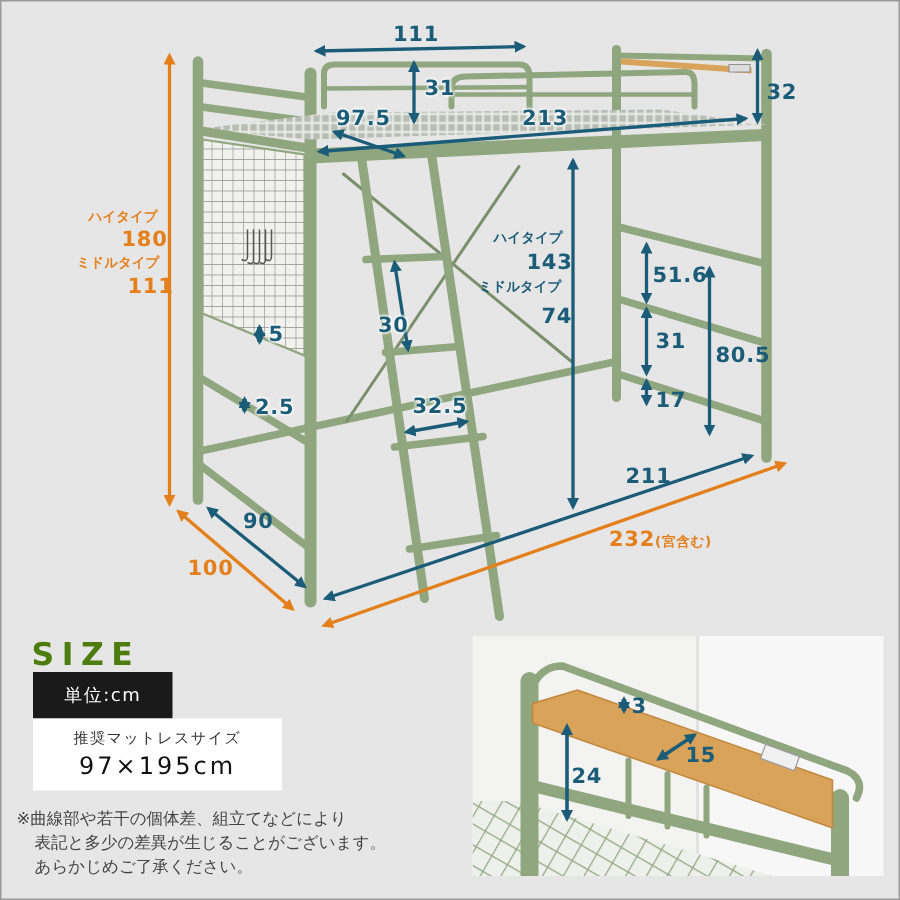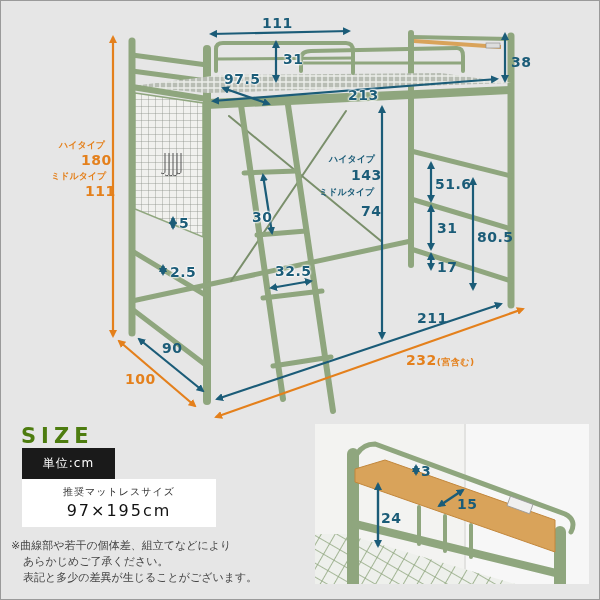--- a/index.html
+++ b/index.html
@@ -7,21 +7,21 @@
   #frame{position:relative;width:598px;height:598px;border:1px solid #9a9a9a;background:#e6e6e6;overflow:hidden;}
   svg.diagram{position:absolute;left:0;top:0;}
   .lbl{position:absolute;font-weight:bold;white-space:nowrap;line-height:1;}
   .teal{color:#1b5c78;}
   .orange{color:#e4801c;}
   .dim{font-size:14px;letter-spacing:0.5px;}
   .small{font-size:9px;}
   .halo{text-shadow:0 0 2px #fff,0 0 2px #fff,0 0 2px #fff,0 0 3px #fff;}
   #size-title{position:absolute;left:20px;top:423px;font-family:"DejaVu Sans",sans-serif;font-size:21px;font-weight:bold;letter-spacing:5px;color:#4d7c0f;}
   #unit-badge{position:absolute;left:21px;top:447px;width:93px;height:31px;background:#1a1a1a;color:#fff;font-size:12px;display:flex;align-items:center;justify-content:center;letter-spacing:1px;}
-  #mattress-box{position:absolute;left:21px;top:478px;width:194px;height:48px;background:#fff;text-align:center;}
+  #mattress-box{position:absolute;left:21px;top:478px;width:166px;height:48px;background:#fff;text-align:center;}
   #mattress-label{font-size:10px;color:#333;margin-top:6px;letter-spacing:1px;}
   #mattress-size{font-size:16px;color:#111;margin-top:2px;letter-spacing:2px;}
   #note{position:absolute;left:10px;top:537px;font-size:11px;color:#444;line-height:16px;}
   #note .indent{padding-left:12px;display:block;}
   #inset{position:absolute;left:314px;top:423px;width:274px;height:160px;background:#f4f4f2;overflow:hidden;}
 </style>
 </head>
 <body>
 
 <div id="frame">
@@ -132,22 +132,22 @@
   <div class="lbl orange small" style="left:58px;top:140px;">ハイタイプ</div>
   <div class="lbl orange dim" style="left:80px;top:152px;">180</div>
   <div class="lbl orange small" style="left:50px;top:171px;">ミドルタイプ</div>
   <div class="lbl orange dim" style="left:84px;top:183px;">111</div>
   <div class="lbl orange dim" style="left:124px;top:371px;">100</div>
   <div class="lbl orange dim" style="left:405px;top:352px;"><span>232</span><span style="font-size:9px;">(宮含む)</span></div>
 
   <div class="lbl teal dim" style="left:261px;top:15px;">111</div>
   <div class="lbl teal dim halo" style="left:282px;top:51px;">31</div>
   <div class="lbl teal dim halo" style="left:223px;top:71px;">97.5</div>
-  <div class="lbl teal dim halo" style="left:347px;top:71px;margin-top:16px;">213</div>
-  <div class="lbl teal dim" style="left:510px;top:54px;">38</div>
+  <div class="lbl teal dim halo" style="left:347px;top:71px;">213</div>
+  <div class="lbl teal dim" style="left:510px;top:54px;">32</div>
   <div class="lbl teal small" style="left:328px;top:154px;">ハイタイプ</div>
   <div class="lbl teal dim" style="left:350px;top:167px;">143</div>
   <div class="lbl teal small" style="left:318px;top:187px;">ミドルタイプ</div>
   <div class="lbl teal dim" style="left:360px;top:203px;">74</div>
   <div class="lbl teal dim halo" style="left:251px;top:193px;margin-top:16px;">30</div>
   <div class="lbl teal dim halo" style="left:274px;top:263px;">32.5</div>
   <div class="lbl teal dim halo" style="left:178px;top:215px;">5</div>
   <div class="lbl teal dim halo" style="left:169px;top:264px;">2.5</div>
   <div class="lbl teal dim" style="left:434px;top:176px;">51.6</div>
   <div class="lbl teal dim" style="left:436px;top:220px;">31</div>
@@ -157,22 +157,22 @@
   <div class="lbl teal dim" style="left:416px;top:310px;text-align:right;">211</div>
 
   <div id="size-title">SIZE</div>
   <div id="unit-badge">単位:cm</div>
   <div id="mattress-box">
     <div id="mattress-label">推奨マットレスサイズ</div>
     <div id="mattress-size">97×195cm</div>
   </div>
   <div id="note">
     <span>※曲線部や若干の個体差、組立てなどにより</span>
+    <span class="indent">表記と多少の差異が生じることがございます。</span>
     <span class="indent">あらかじめご了承ください。</span>
-    <span class="indent">表記と多少の差異が生じることがございます。</span>
   </div>
 
   <div id="inset">
     <svg width="274" height="160" viewBox="0 0 274 160">
       <defs>
         <marker id="ta2" markerWidth="8" markerHeight="8" refX="6" refY="4" orient="auto-start-reverse" markerUnits="userSpaceOnUse">
           <path d="M0,0 L8,4 L0,8 Z" fill="#1b5c78"></path>
         </marker>
         <pattern id="mesh2" width="12" height="12" patternUnits="userSpaceOnUse" patternTransform="rotate(30)">
           <rect width="12" height="12" fill="#eef0ec"></rect>

